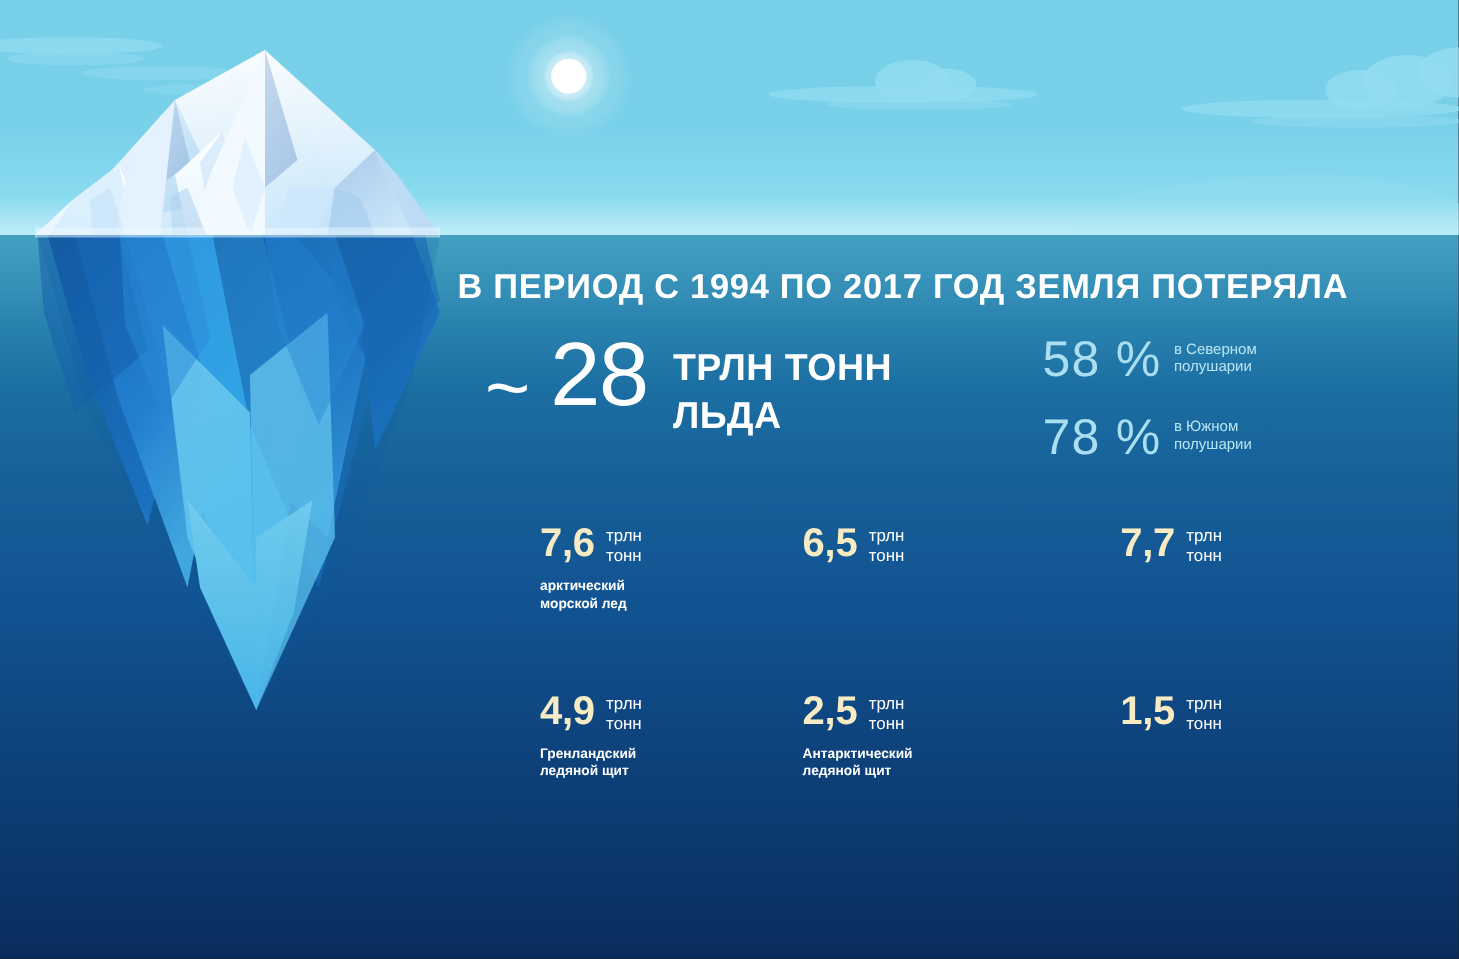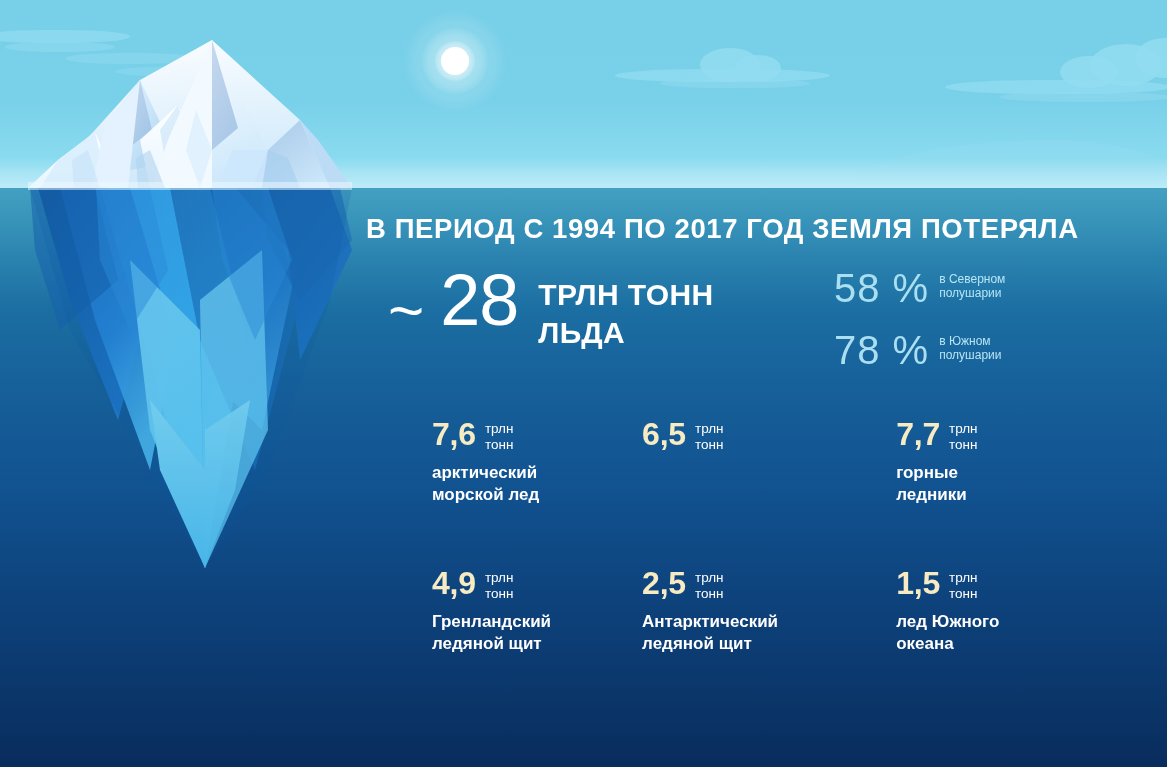--- a/index.html
+++ b/index.html
@@ -88,21 +88,21 @@
   .cell-num {
     font-size:32px; font-weight:700; color:#f6ebc2; line-height:1;
     letter-spacing:-.2px; margin-right:9px;
   }
   .cell-unit {
     font-size:13.5px; font-weight:400; color:#ffffff; line-height:1.18;
     padding-top:3px; white-space:pre-line;
   }
   .cell-lbl {
     margin-top:9px;
-    font-size:17px; font-weight:700; color:#ffffff; line-height:1.28;
+    font-size:11px; font-weight:700; color:#ffffff; line-height:1.28;
     white-space:pre-line;
   }
   .row-2 { margin-top:62px; }
 </style>
 </head>
 <body>
 
 <div class="stage">
 
   <div class="sky">
@@ -272,22 +272,20 @@
           <span class="cell-unit">трлн
 тонн</span>
         </div>
       </div>
       <div class="cell cell-c3">
         <div class="cell-head">
           <span class="cell-num">7,7</span>
           <span class="cell-unit">трлн
 тонн</span>
         </div>
-        <div class="cell-lbl">горные
-ледники</div>
       </div>
     </div>
 
     <div class="grid-row row-2">
       <div class="cell cell-c1">
         <div class="cell-head">
           <span class="cell-num">4,9</span>
           <span class="cell-unit">трлн
 тонн</span>
         </div>
@@ -302,20 +300,18 @@
         </div>
         <div class="cell-lbl">Антарктический
 ледяной щит</div>
       </div>
       <div class="cell cell-c3">
         <div class="cell-head">
           <span class="cell-num">1,5</span>
           <span class="cell-unit">трлн
 тонн</span>
         </div>
-        <div class="cell-lbl">лед Южного
-океана</div>
       </div>
     </div>
 
   </div>
 
 </div>
 
 </body></html>

